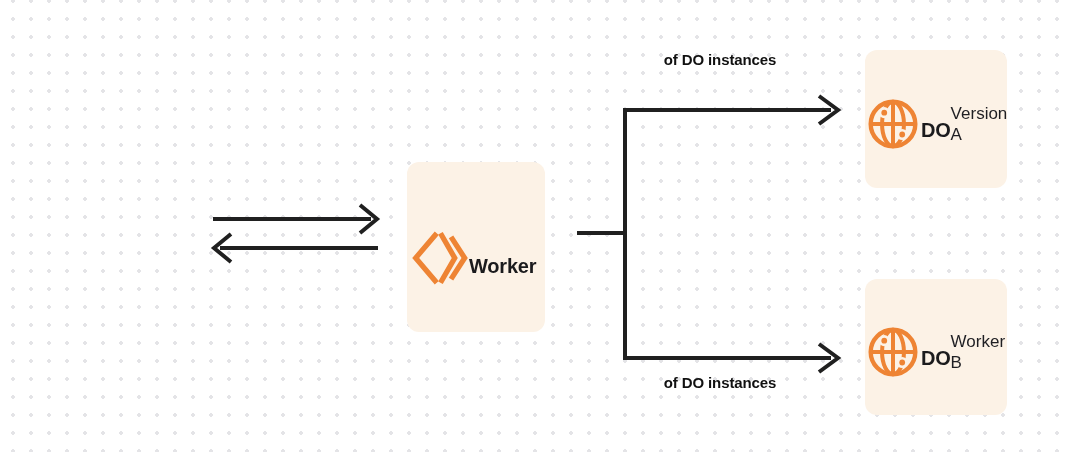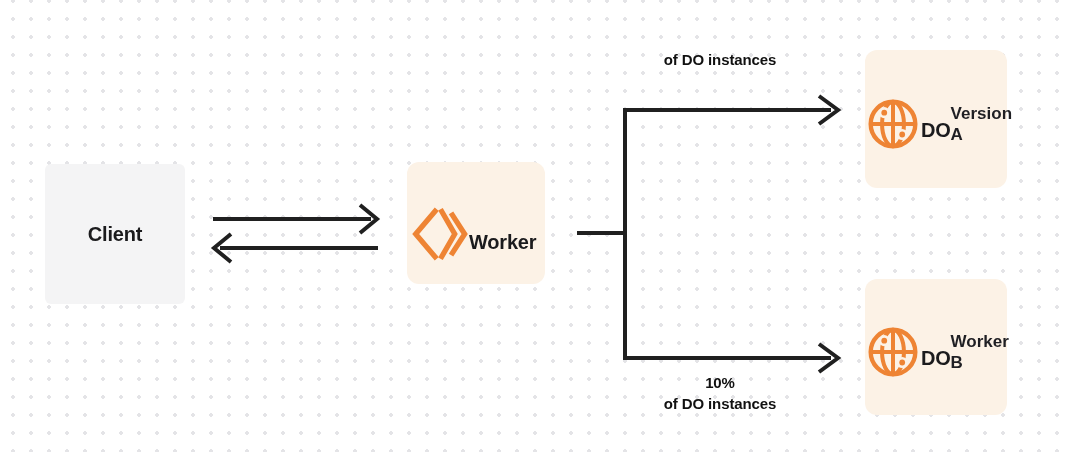--- a/index.html
+++ b/index.html
@@ -48,21 +48,21 @@
     font-size:20px;
     letter-spacing:-0.2px;
     color:var(--text);
   }
   .client{
     left:45px;top:164px;width:140px;height:140px;
     background:var(--gray-box);
     border-radius:6px;
   }
   .worker{
-    left:407px;top:162px;width:138px;height:122px;
+    left:407px;top:162px;width:138px;height:170px;
     background:var(--cream);
     border-radius:12px;
     justify-content:flex-start;
     padding-top:21px;
   }
   .worker .icon{width:62px;height:62px;display:block;}
   .worker .icon svg{width:62px;height:62px;display:block;}
   .worker .icon polyline{
     fill:none;
     stroke:var(--orange);
@@ -87,21 +87,21 @@
   .globe-halo{fill:var(--cream);stroke:none;}
   .globe-dot{fill:var(--orange);stroke:none;}
   .do-node .node-title{
     margin-top:11px;
     font-weight:700;
     font-size:20px;
     line-height:22px;
     letter-spacing:-0.2px;
   }
   .do-node .node-subtitle{
-    font-weight:700;
+    font-weight:400;
     font-size:17px;
     line-height:21px;
     color:#1f1f23;
   }
   .edge-label{
     position:absolute;
     width:200px;
     text-align:center;
     font-weight:700;
     font-size:15px;
@@ -137,23 +137,20 @@
 
     <g>
       <path d="M819,96 L838,110 L819,124"></path>
     </g>
 
     <g>
       <path d="M819,344 L838,358 L819,372"></path>
     </g>
   </svg>
 
-  <div class="node client">
-    <span class="node-label">Client</span>
-  </div>
 
   <div class="node worker">
     <span class="icon">
       <svg viewBox="0 0 100 100" aria-hidden="true">
         <polyline points="48,10 14,50 48,90"></polyline>
         <polyline points="54,10 77,50 54,90"></polyline>
         <polyline points="71,16 93,50 71,84"></polyline>
       </svg>
     </span>
     <span class="node-label">Worker</span>
@@ -191,17 +188,16 @@
     </span>
     <span class="node-title">DO</span>
     <span class="node-subtitle">Worker B</span>
   </div>
 
   <div class="edge-label top">
     <div>of DO instances</div>
   </div>
 
   <div class="edge-label bottom">
-    <div>10%</div>
     <div>of DO instances</div>
   </div>
 
 </div>
 
 </body></html>

